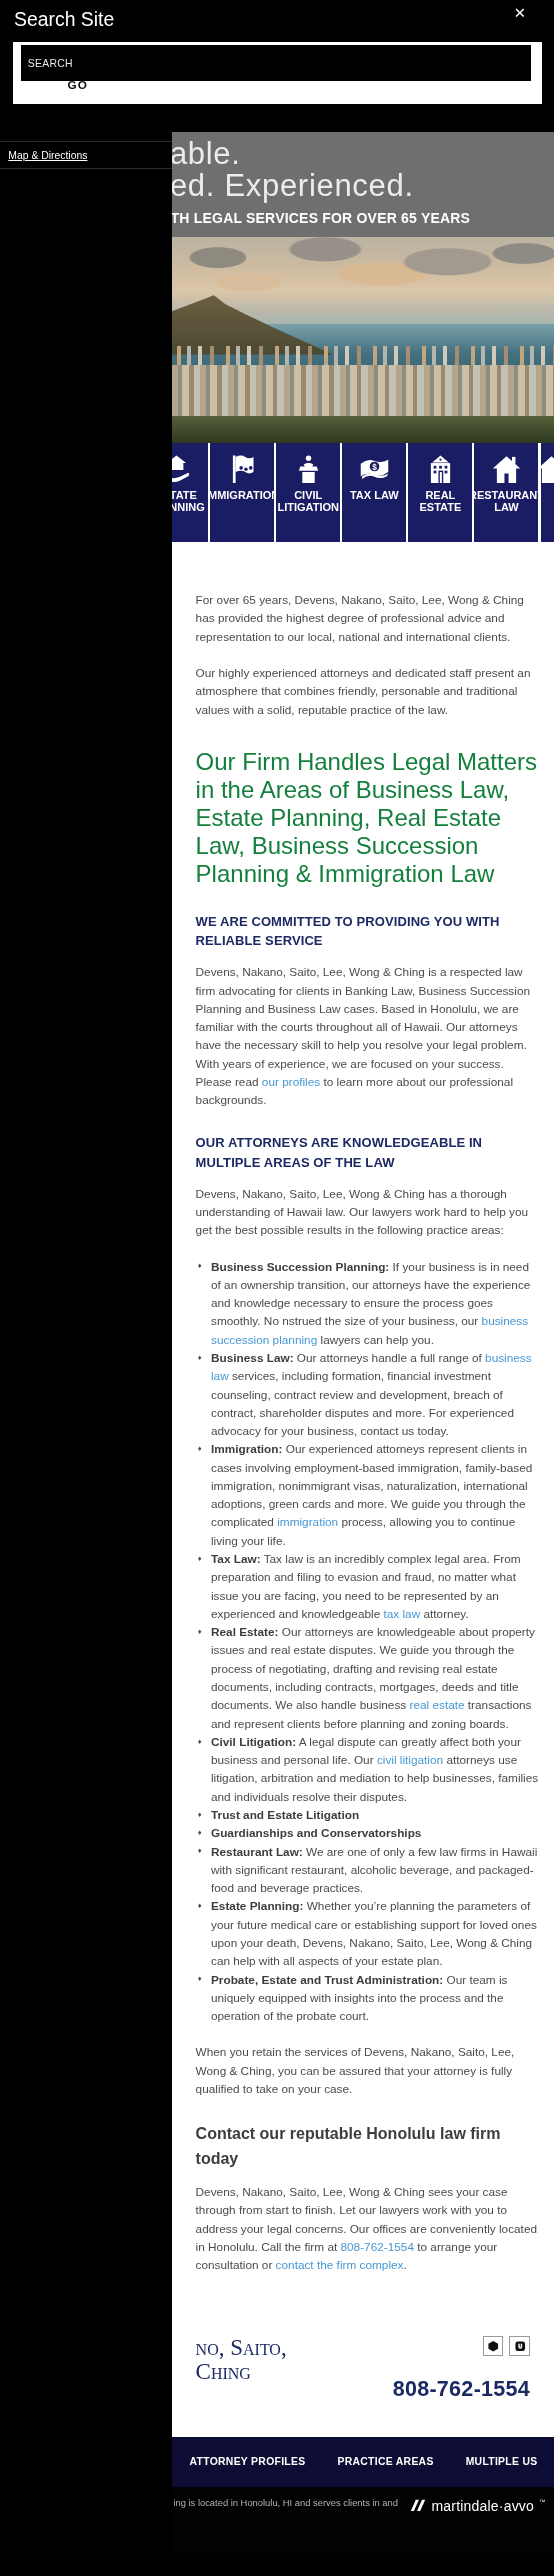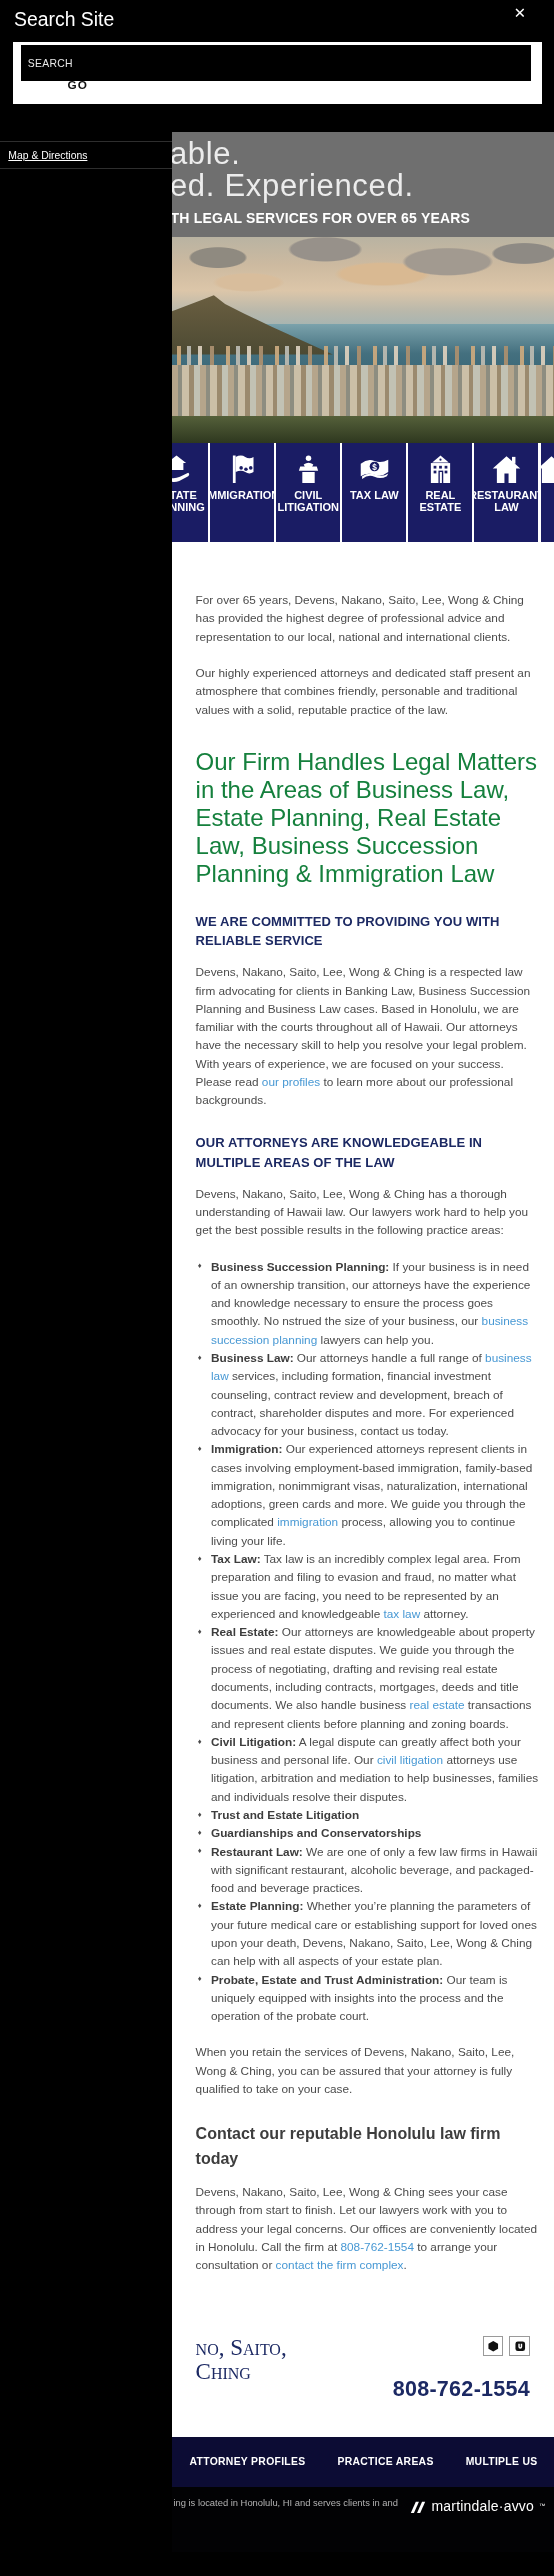--- a/index.html
+++ b/index.html
@@ -79,21 +79,21 @@
   
   .bar{background:#0c0c34;height:50px;display:flex;align-items:center;justify-content:center;gap:32px;text-align:right;}
   .bar a{color:#fff;font-weight:bold;font-size:10.4px;letter-spacing:0.3px;}
 
   
   .footer{background:#020204;padding:11px 9.7px 23.6px 1.4px;color:#b3b3b3;font-size:9.4px;line-height:1.1;}
   .f-top{display:flex;justify-content:space-between;align-items:flex-start;}
   .f-line{white-space:nowrap;overflow:hidden;}
   .f-group{margin-bottom:16.6px;}
   .f-group .f-line{margin-bottom:2.1px;}
-  .mh-logo{display:flex;align-items:center;gap:4.9px;color:#fff;font-size:14px;letter-spacing:0.2px;margin-top:1.4px;cursor:pointer;}
+  .mh-logo{display:flex;align-items:flex-start;gap:4.9px;color:#fff;font-size:14px;letter-spacing:0.2px;margin-top:1.4px;cursor:pointer;}
   .mh-tm{font-size:6.2px;vertical-align:top;}
 </style>
 </head>
 <body>
 
 <div class="hdr">
   <div class="hdr-title">Search Site</div>
   <button class="hdr-close">✕</button>
   <div class="search-panel">
     <input class="search-input" type="text" placeholder="SEARCH" style="">

